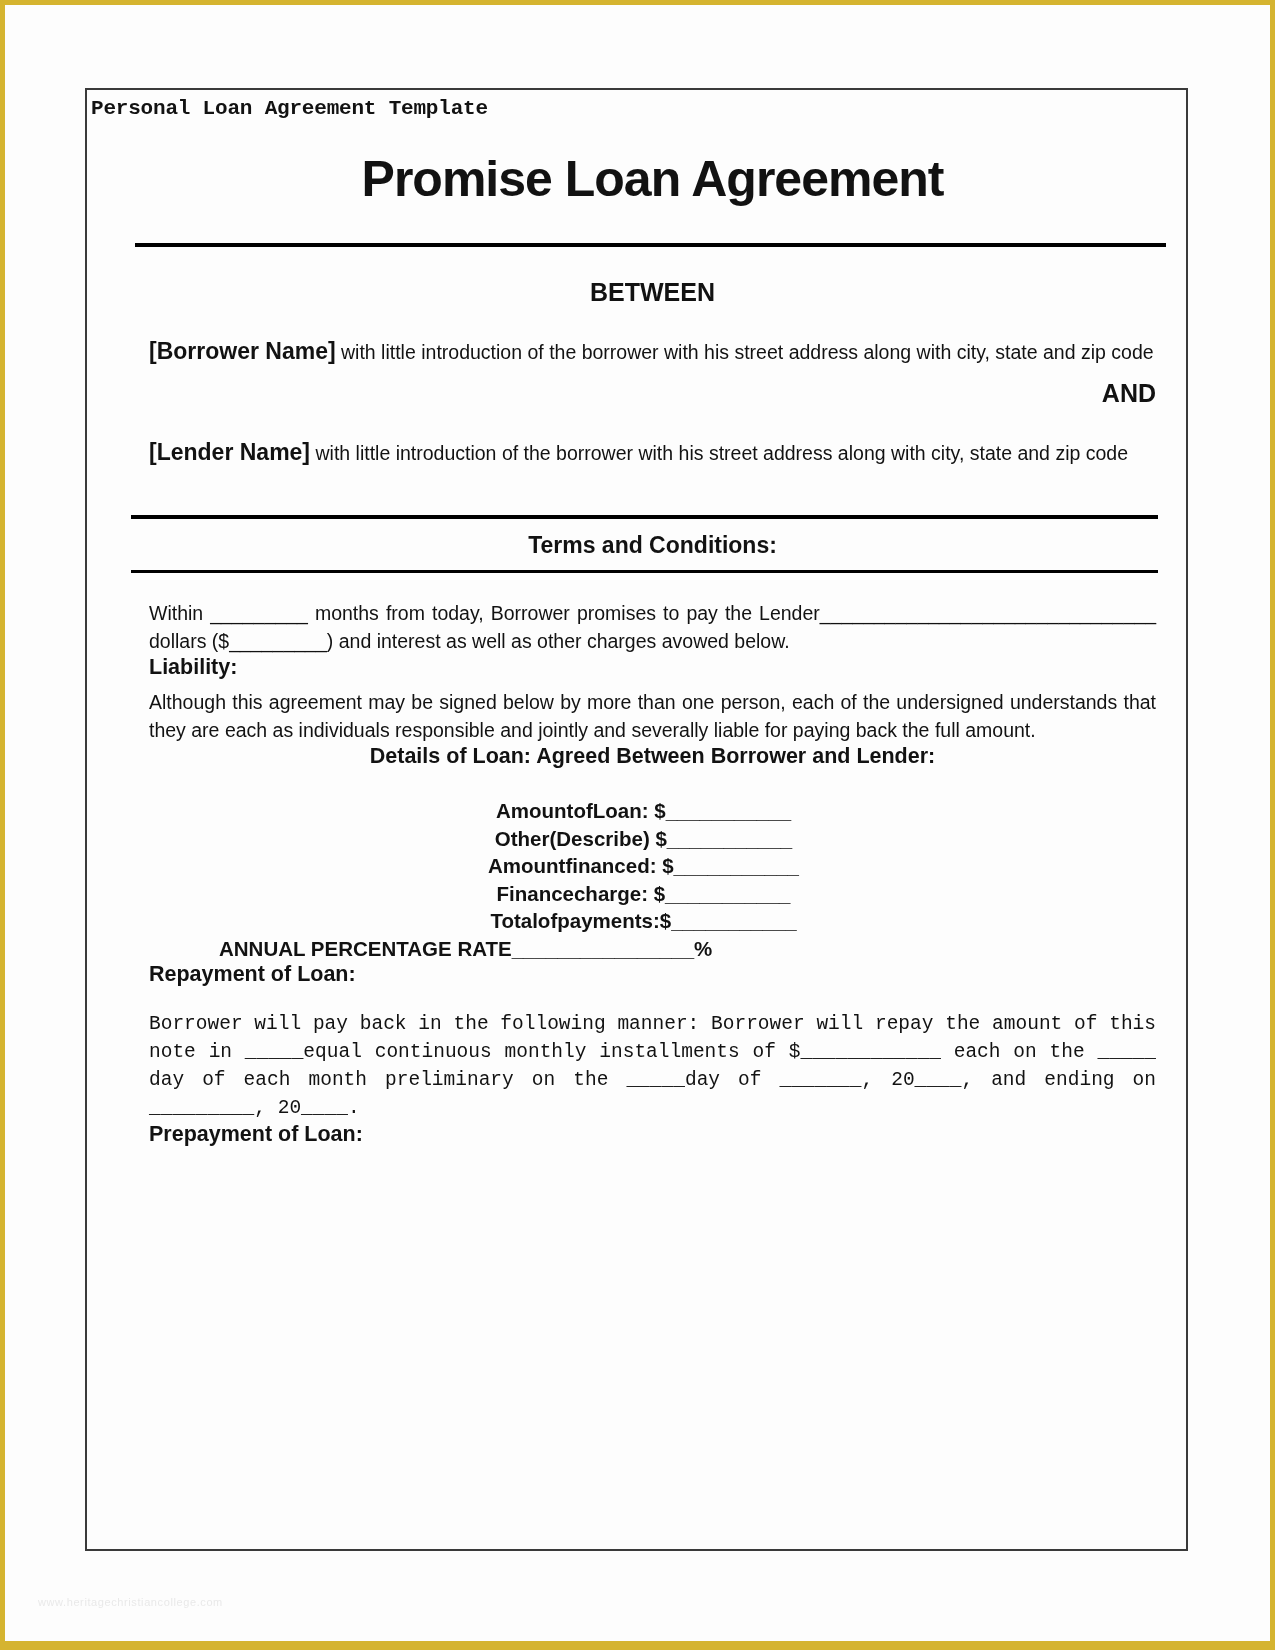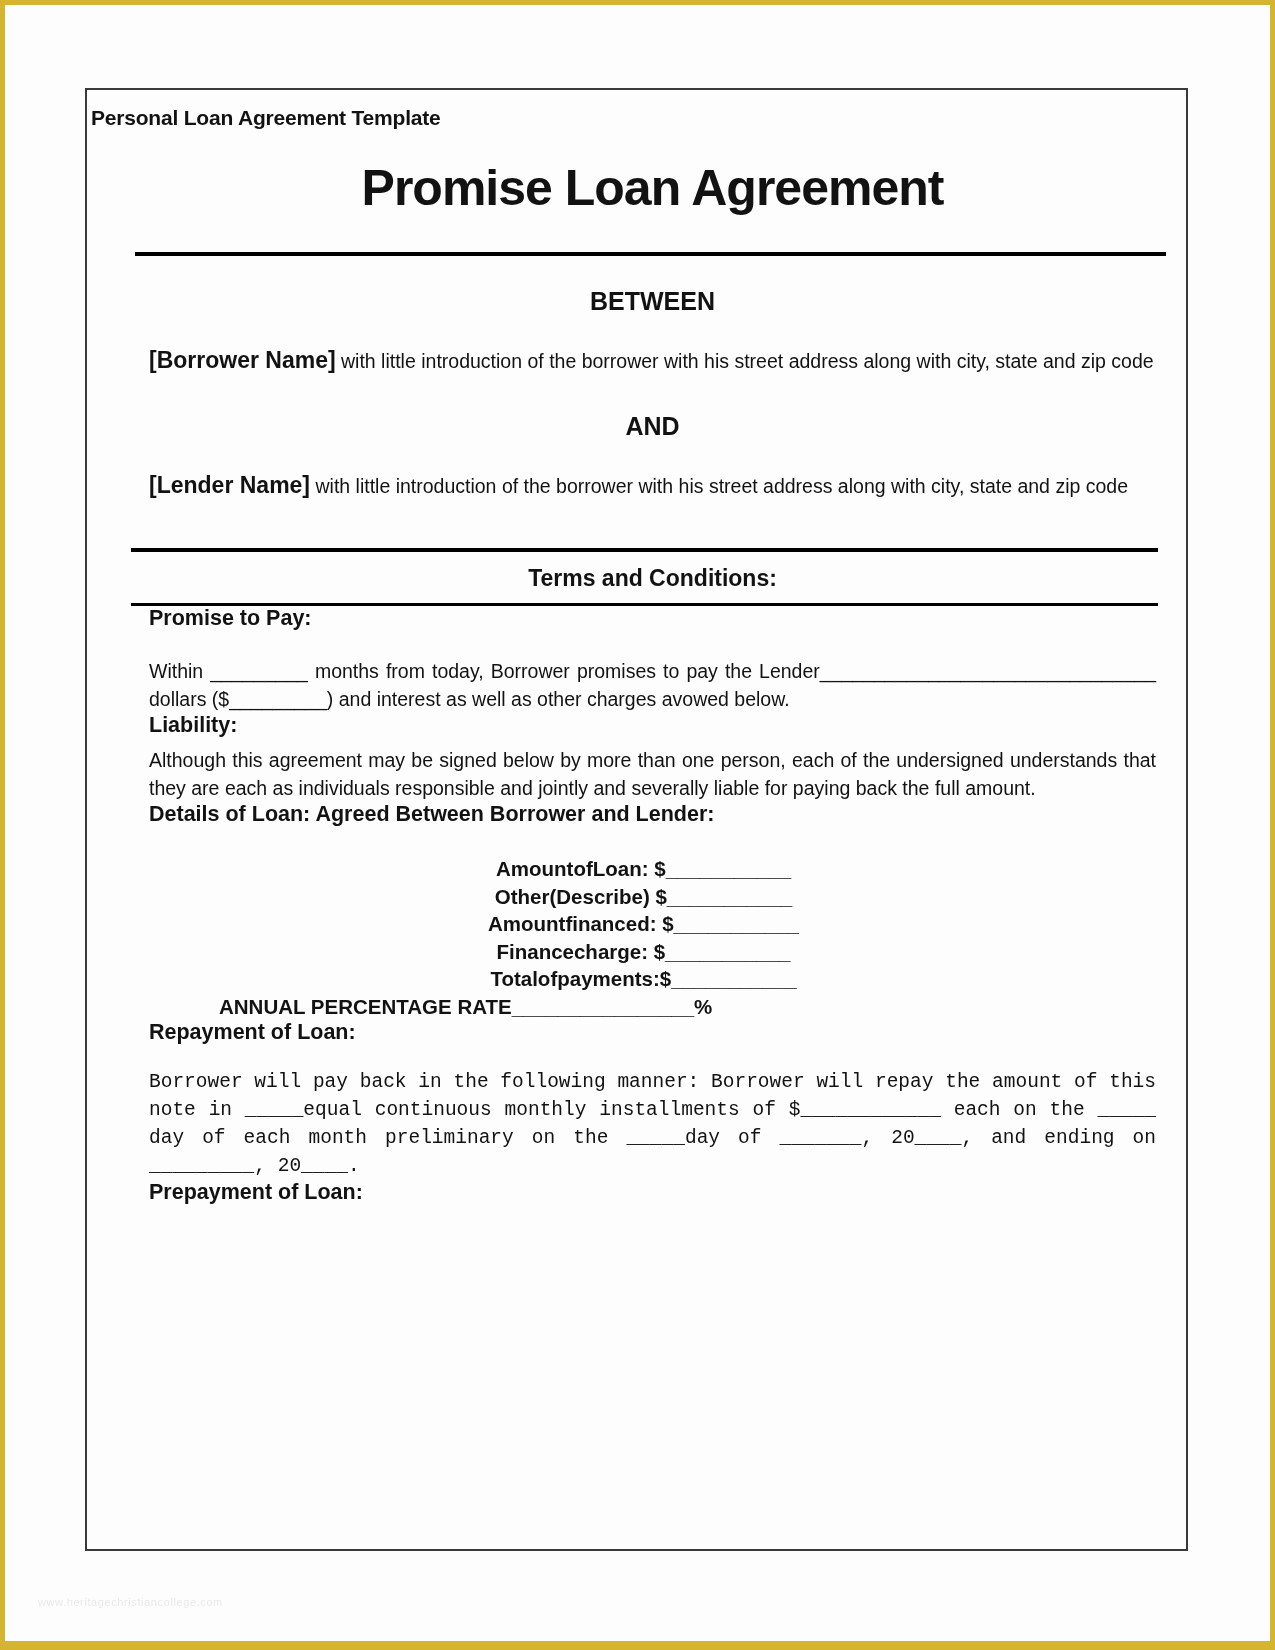--- a/index.html
+++ b/index.html
@@ -24,23 +24,24 @@
     position: absolute;
     left: 85px; top: 88px;
     width: 1103px; height: 1463px;
     border: 2px solid #3a3a3a;
     box-sizing: border-box;
     background: #fdfdfd;
   }
 
   .doc-header {
     font-size: 21px; font-weight: bold;
-    padding: 16px 0 0 4px;
+    padding: 7px 0 0 4px;
     line-height: 24px;
     letter-spacing: -0.2px;
+    font-family: Liberation Mono, monospace;
   }
 
   .content {
     padding: 0 30px 0 62px; 
   }
 
   .doc-title {
     margin: 30px 0 0 0;
     font-size: 50px; font-weight: bold;
     text-align: center;
@@ -53,41 +54,41 @@
 
   p { margin: 0; font-size: 19.5px; line-height: 28px; }
   .effective { margin-top: 44px; }
   .effective b { font-weight: bold; }
 
   .center-label {
     margin-top: 30px;
     font-size: 25px; font-weight: bold;
     text-align: center; line-height: 30px;
   }
-  .center-label.and { margin-top: 36px; }
+  .center-label.and { margin-top: 12px; text-align: right; }
 
   .party { margin-top: 30px; text-align: justify; }
   .party .party-name { font-size: 23px; font-weight: bold; }
 
   .terms-rule-top { border-top: 4px solid #000; margin: 48px -2px 0 -18px; }
   .terms-heading {
     margin: 13px 0 11px 0;
     font-size: 23px; font-weight: bold;
     text-align: center; line-height: 27px;
   }
   .terms-rule-bottom { border-top: 3px solid #000; margin: 0 -2px 0 -18px; }
 
   h3.sec {
     margin: 0; font-size: 21.5px; font-weight: bold; line-height: 25px;
   }
   .promise-heading   { margin-top: 21px; }
   .promise-body      { margin-top: 26px; text-align: justify; }
   .liability-heading { margin-top: 26px; }
   .liability-body    { margin-top: 8px; text-align: justify; }
-  .details-heading   { margin-top: 23px; }
+  .details-heading   { margin-top: 23px; text-align: center; }
 
   .details {
     margin: 28px 88px 0 70px;
     font-weight: bold; font-size: 20.5px;
     line-height: 27.5px;
   }
   .detail-line { display: flex; justify-content: center; }
   .detail-line span { white-space: pre; }
   .apr-line { display: block; }
 
@@ -128,21 +129,20 @@
     <p class="party"><b class="party-name">[Borrower Name]</b><span> with little introduction of the borrower with his street address along with city, state and zip code</span></p>
 
     <div class="center-label and">AND</div>
 
     <p class="party"><b class="party-name">[Lender Name]</b><span> with little introduction of the borrower with his street address along with city, state and zip code</span></p>
 
     <div class="terms-rule-top"></div>
     <div class="terms-heading">Terms and Conditions:</div>
     <div class="terms-rule-bottom"></div>
 
-    <h3 class="sec promise-heading">Promise to Pay:</h3>
     <p class="promise-body">Within _________ months from today, Borrower promises to pay the Lender_______________________________ dollars ($_________) and interest as well as other charges avowed below.</p>
 
     <h3 class="sec liability-heading">Liability:</h3>
     <p class="liability-body">Although this agreement may be signed below by more than one person, each of the undersigned understands that they are each as individuals responsible and jointly and severally liable for paying back the full amount.</p>
 
     <h3 class="sec details-heading">Details of Loan: Agreed Between Borrower and Lender:</h3>
 
     <div class="details">
       <div class="detail-line">
         <span>Amount</span>

